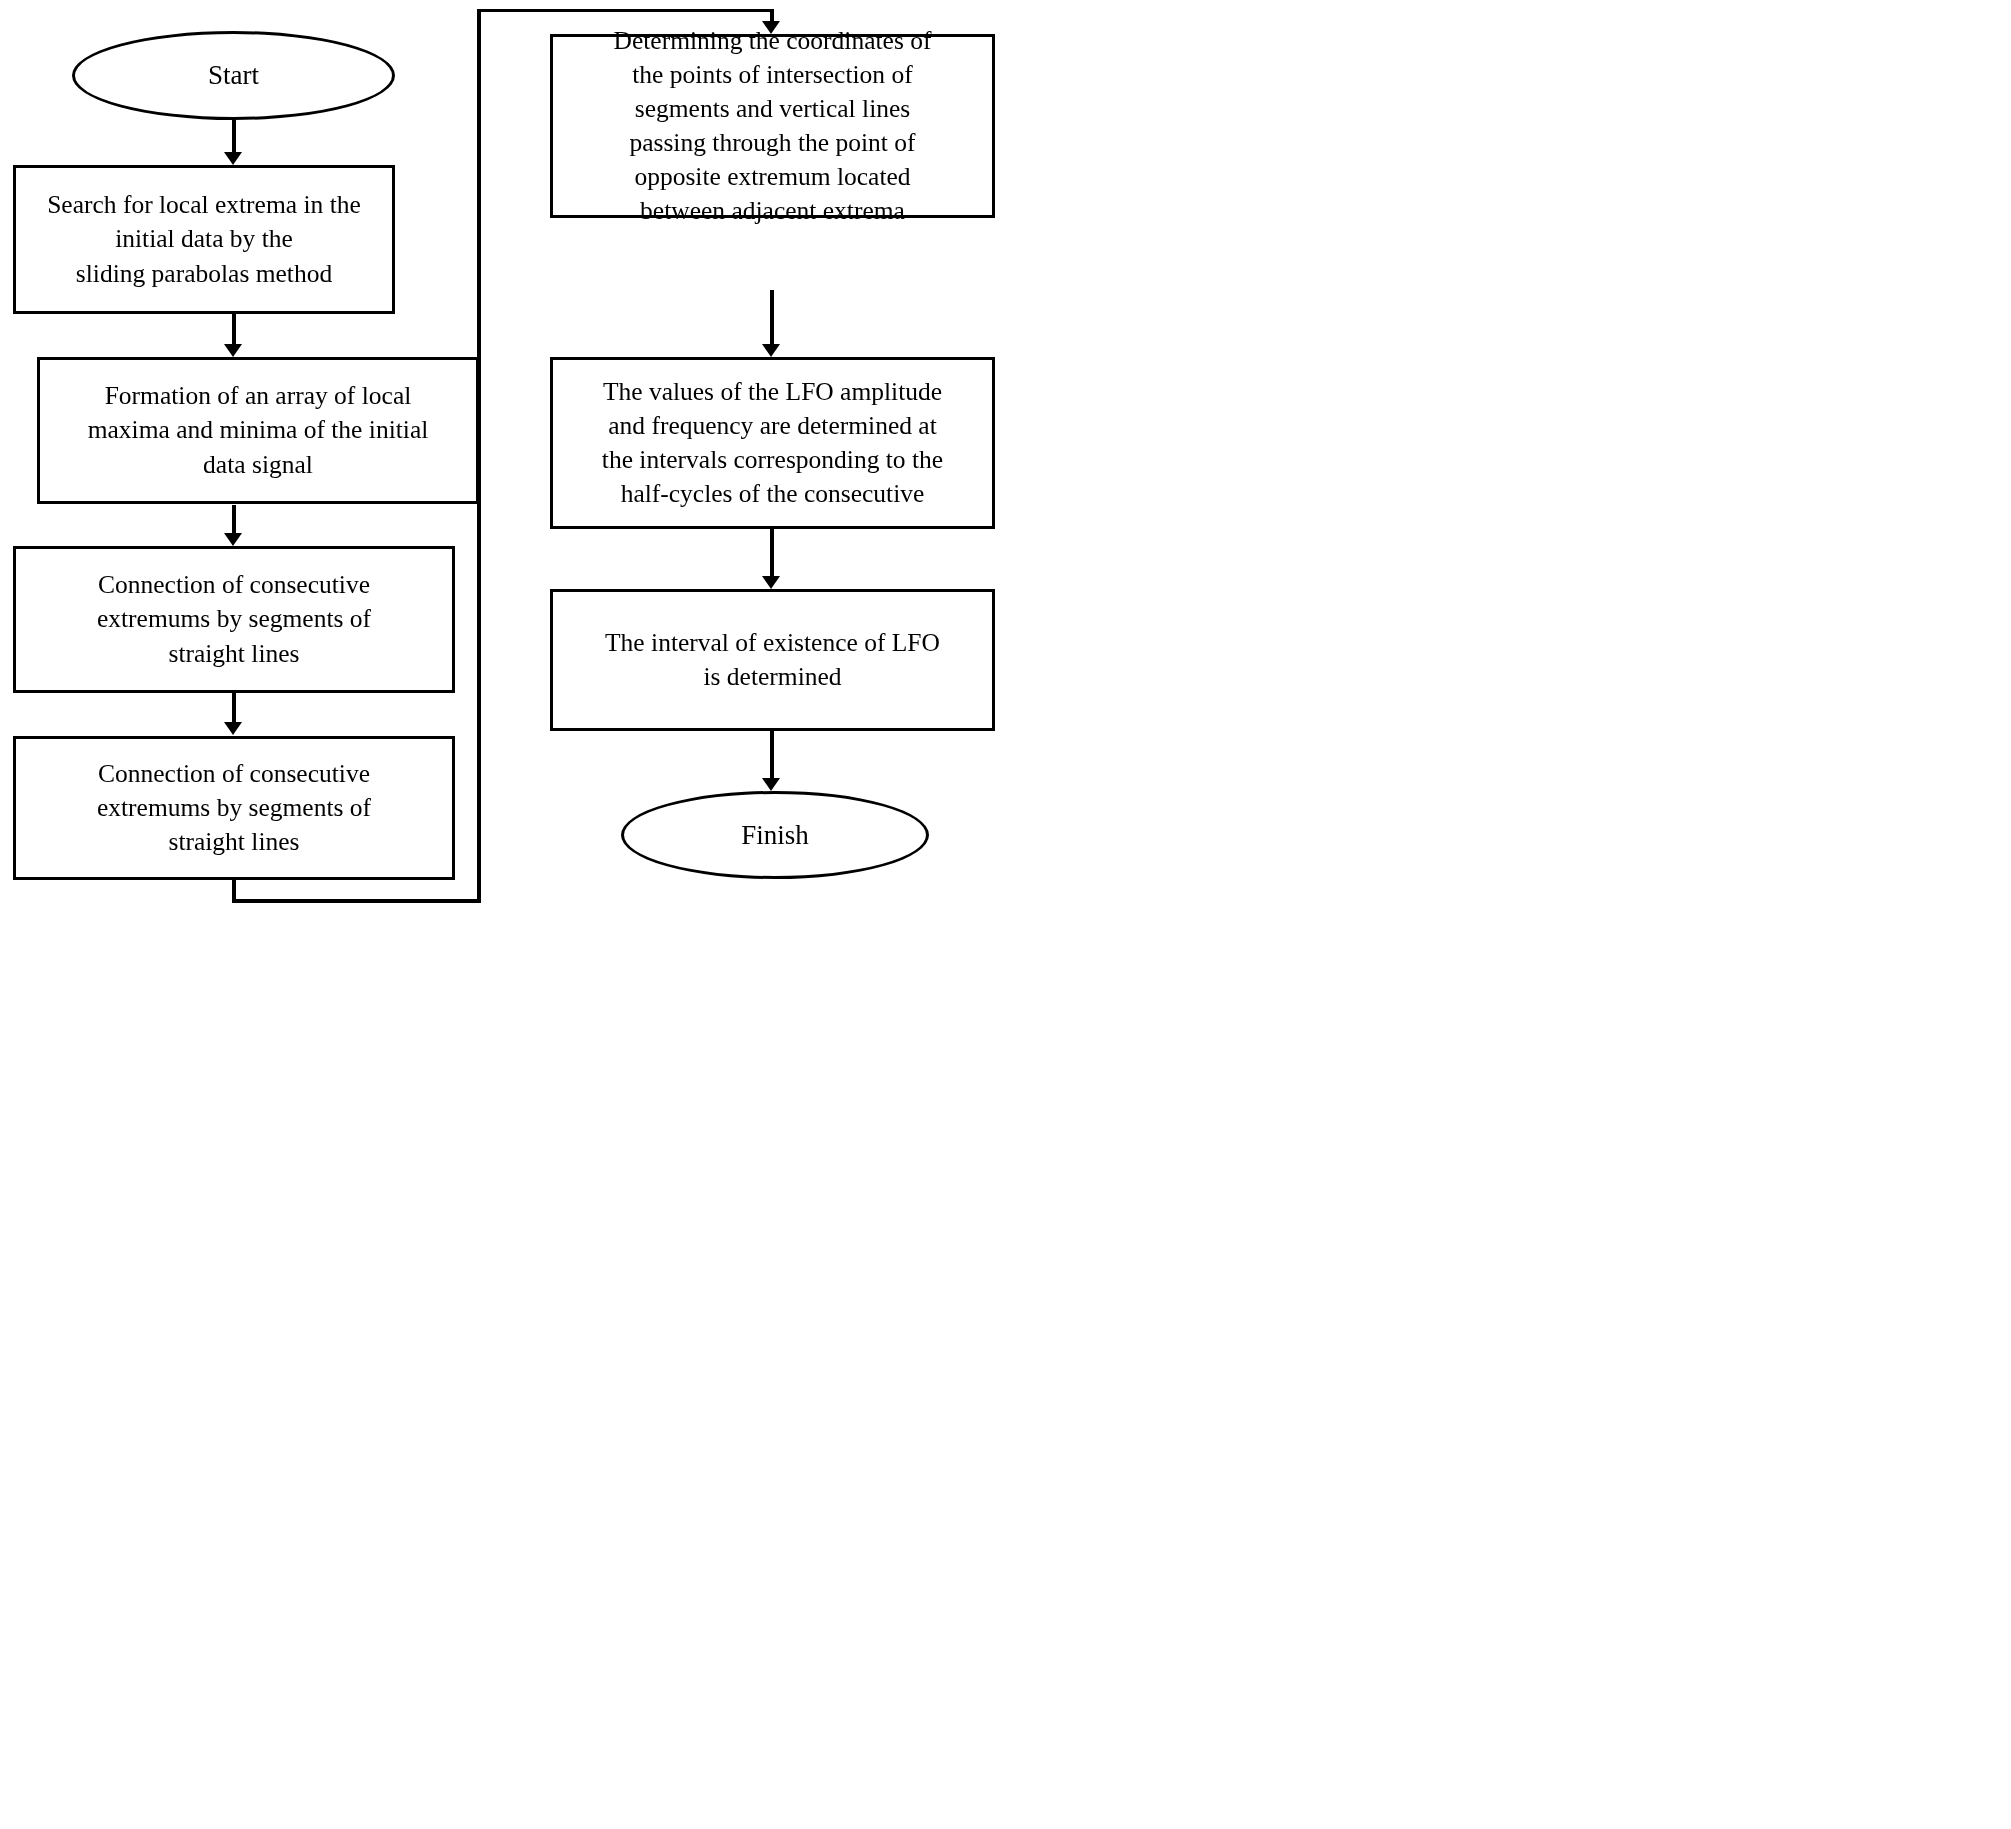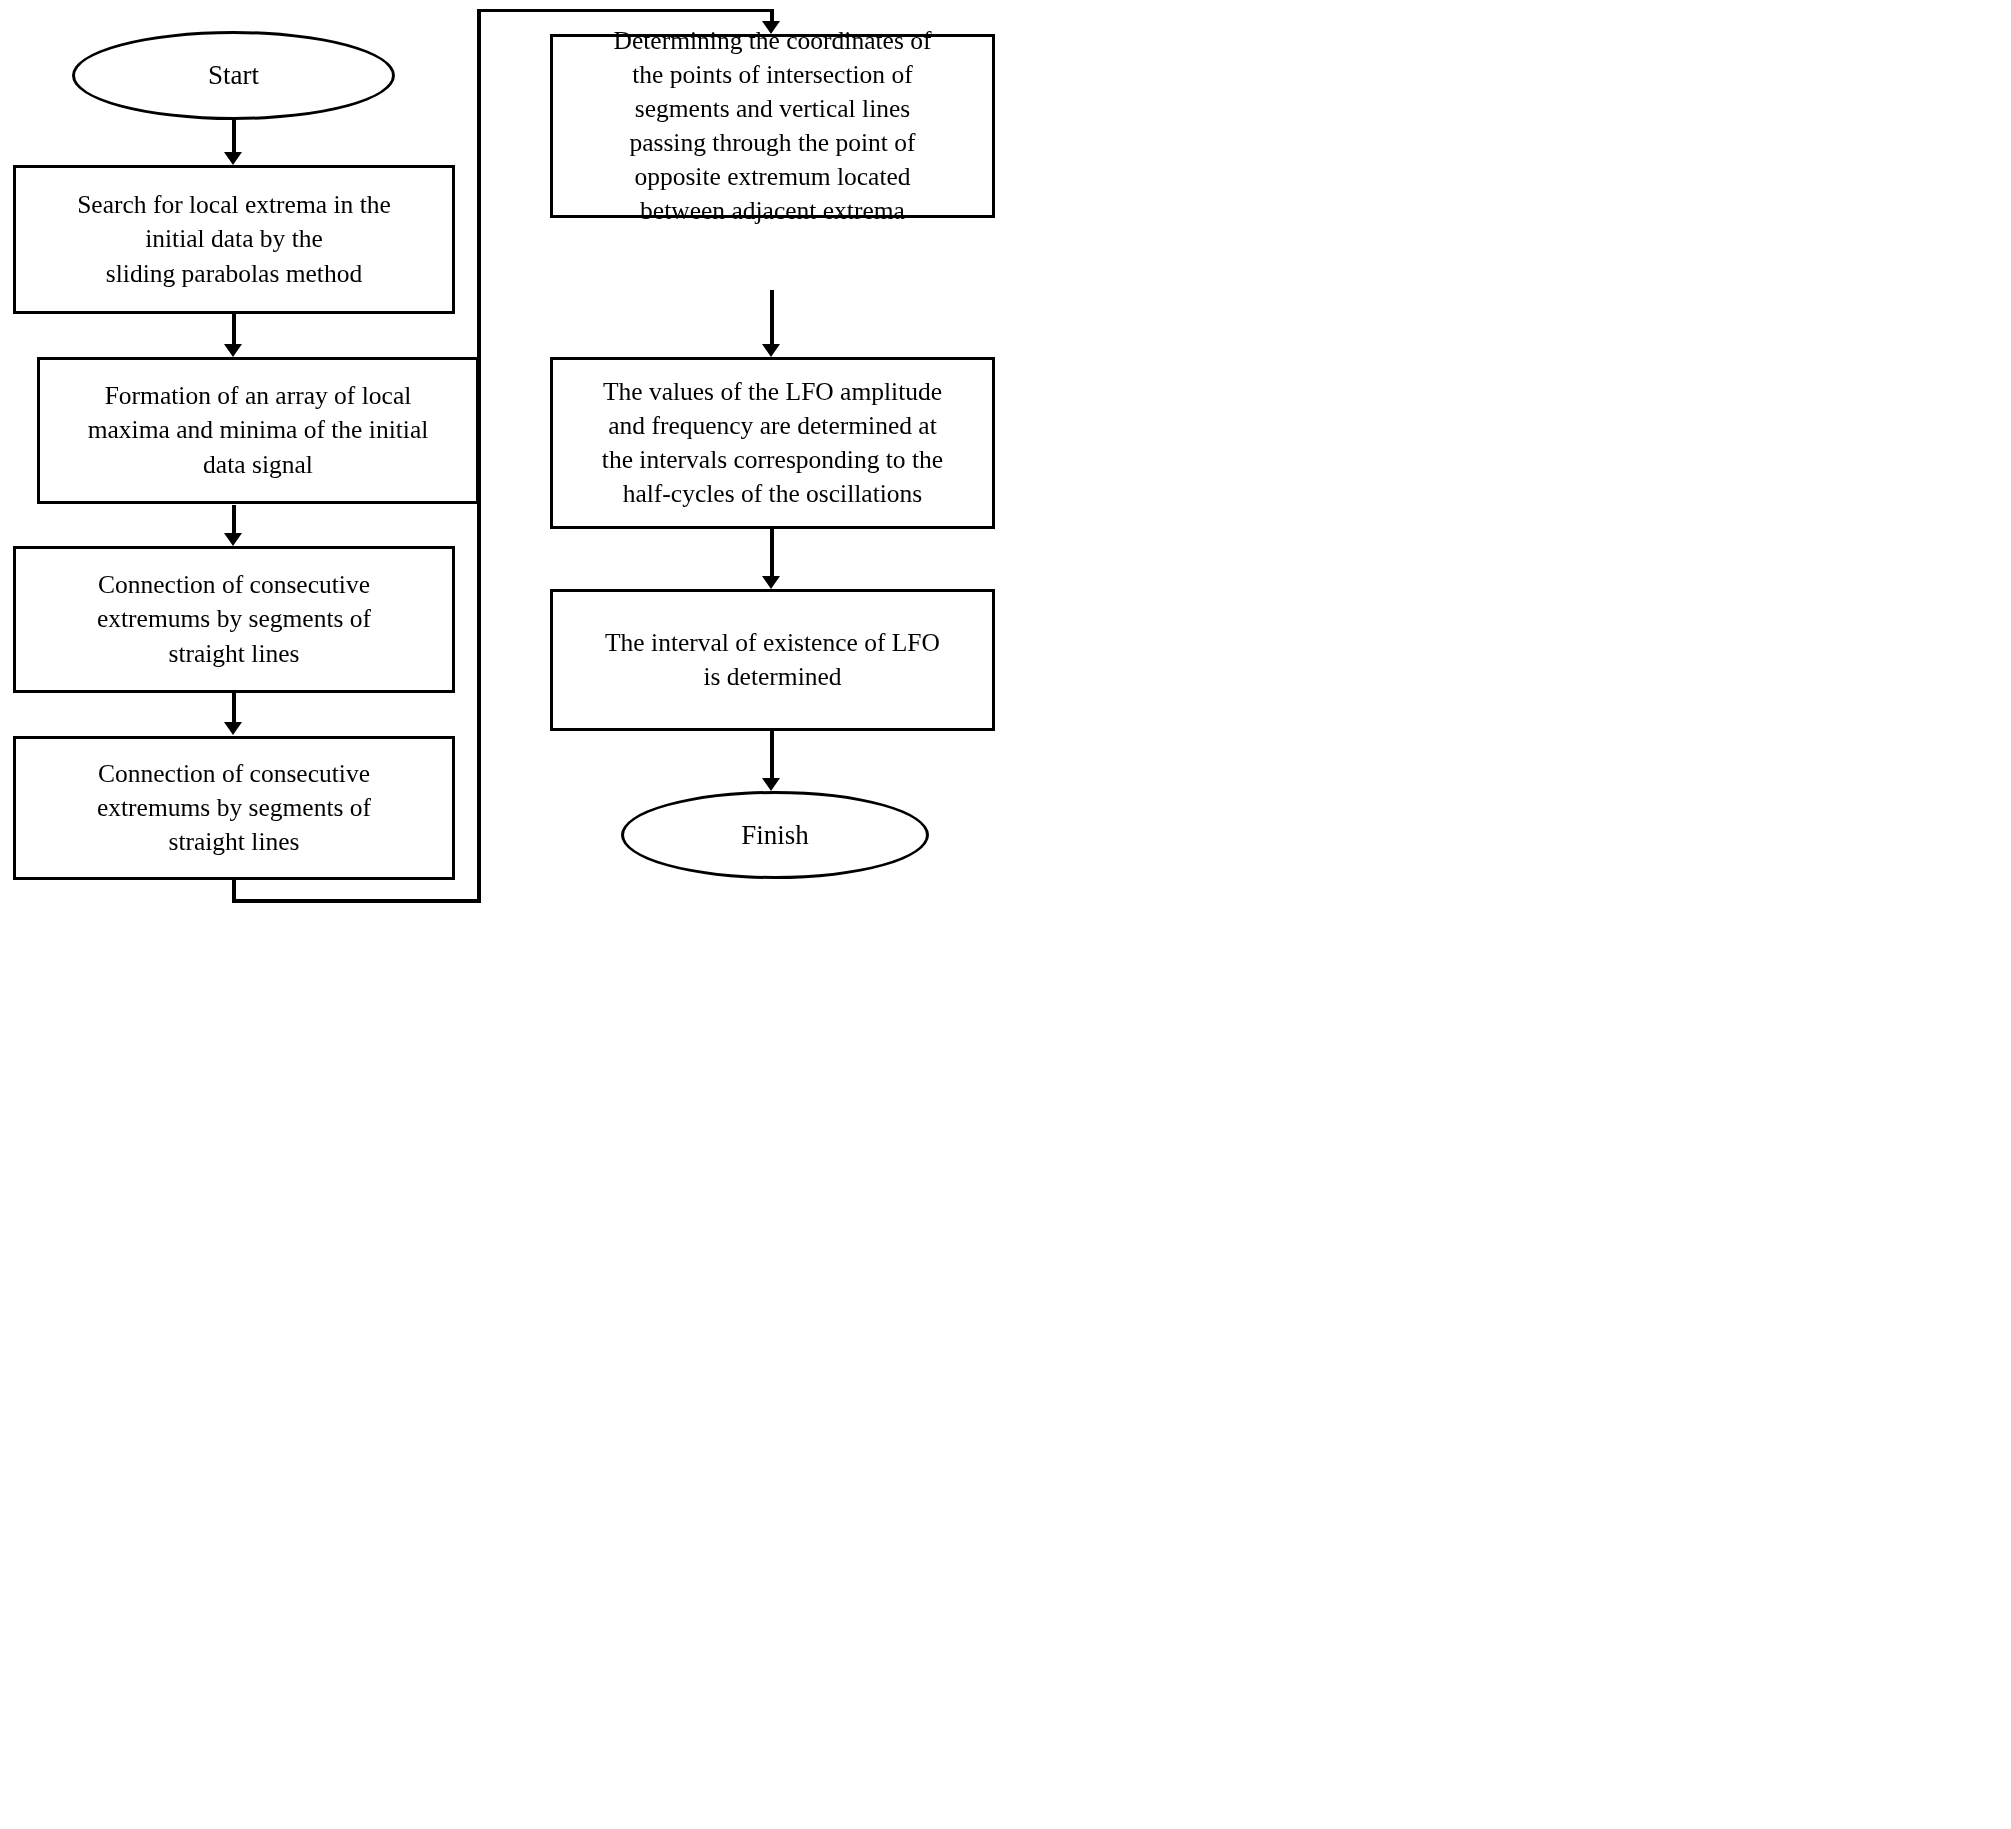--- a/index.html
+++ b/index.html
@@ -43,21 +43,21 @@
 
 <div class="canvas">
 
   <div class="node terminator" style="left:72px;top:31px;width:323px;height:89px;">
     <span class="lbl">Start</span>
   </div>
 
   <div class="v" style="left:232px;top:119px;height:34px;"></div>
   <div class="head" style="left:224px;top:152px;"></div>
 
-  <div class="node" style="left:13px;top:165px;width:442px;height:149px;">
+  <div class="node" style="left:13px;top:165px;width:382px;height:149px;">
     <span class="lbl">Search for local extrema in the
 initial data by the
 sliding parabolas method</span>
   </div>
 
   <div class="v" style="left:232px;top:314px;height:31px;"></div>
   <div class="head" style="left:224px;top:344px;"></div>
 
   <div class="node" style="left:13px;top:357px;width:442px;height:147px;margin-left:24px;">
     <span class="lbl">Formation of an array of local
@@ -99,21 +99,21 @@
 between adjacent extrema</span>
   </div>
 
   <div class="v" style="left:770px;top:290px;height:54px;"></div>
   <div class="head" style="left:762px;top:344px;"></div>
 
   <div class="node" style="left:550px;top:357px;width:445px;height:172px;">
     <span class="lbl">The values of the LFO amplitude
 and frequency are determined at
 the intervals corresponding to the
-half-cycles of the oscillations</span>
+half-cycles of the consecutive</span>
   </div>
 
   <div class="v" style="left:770px;top:529px;height:47px;"></div>
   <div class="head" style="left:762px;top:576px;"></div>
 
   <div class="node" style="left:550px;top:589px;width:445px;height:142px;">
     <span class="lbl">The interval of existence of LFO
 is determined</span>
   </div>
 

